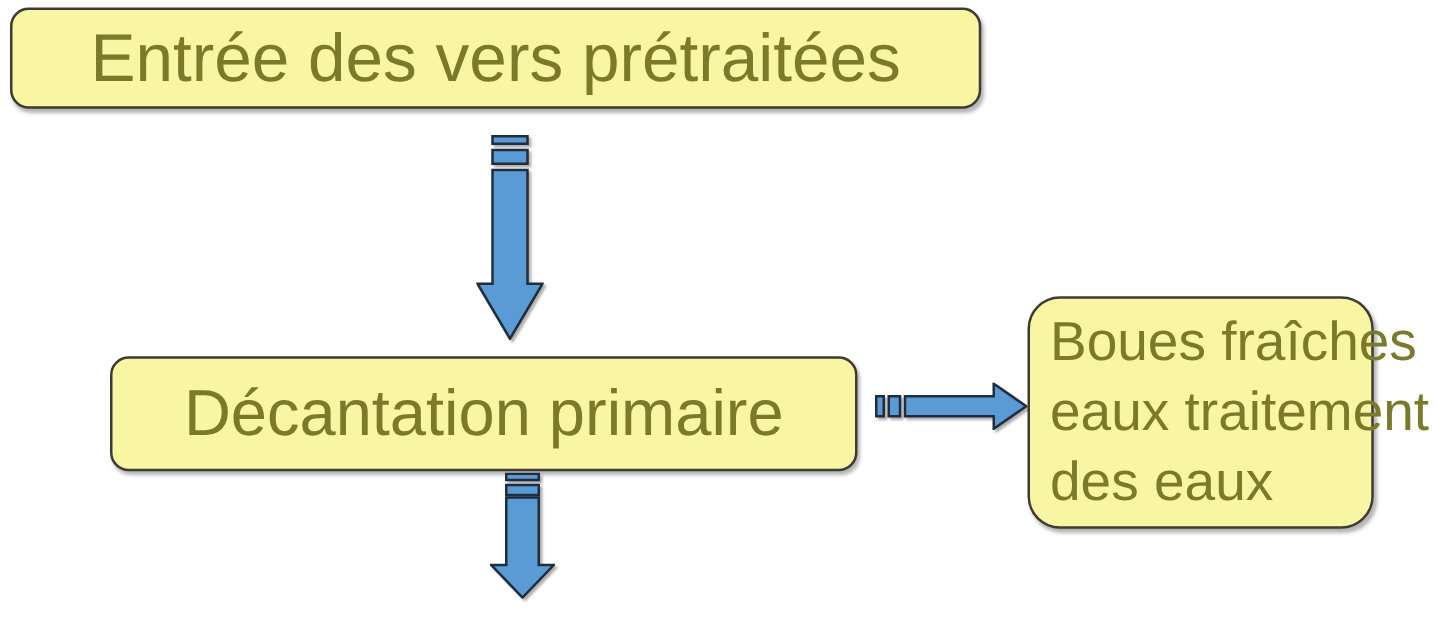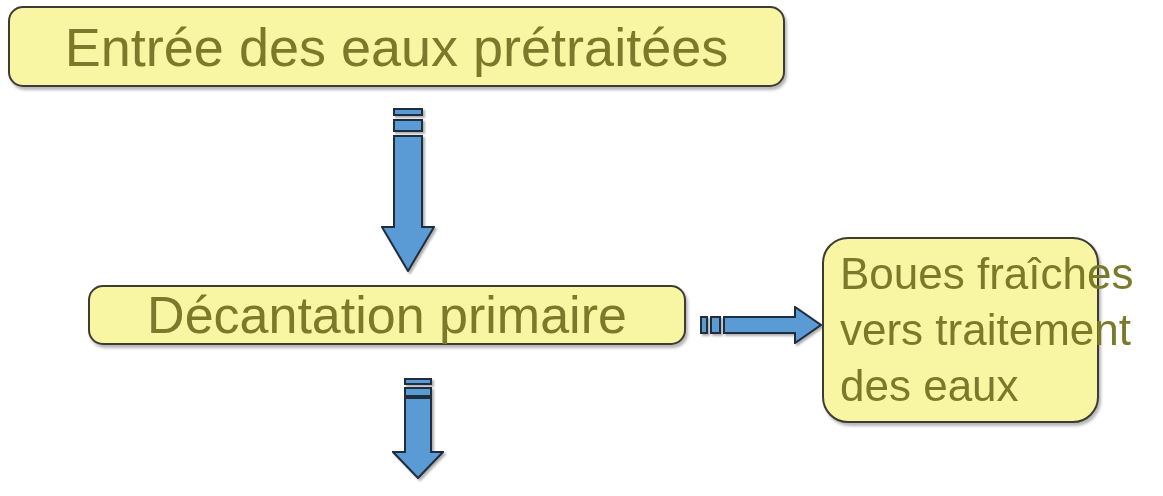--- a/index.html
+++ b/index.html
@@ -27,21 +27,21 @@
     justify-content: center;
   }
   .node-top {
     left: 8px; top: 6px;
     width: 777px; height: 81px;
     border-radius: 15px;
     font-size: 54px;
   }
   .node-middle {
     left: 88px; top: 285px;
-    width: 598px; height: 60px;
+    width: 598px; height: 92px;
     border-radius: 15px;
     font-size: 52px;
   }
   .node-right {
     left: 822px; top: 237px;
     width: 277px; height: 186px;
     border-radius: 26px;
     font-size: 44px;
     line-height: 56px;
     flex-direction: column;
@@ -65,42 +65,42 @@
   .arrow-down-1 { left: 381px; top: 108px; }
   .arrow-right-1 { left: 700px; top: 306px; }
   .arrow-down-2 { left: 392px; top: 378px; }
 </style>
 </head>
 <body>
 
 <div class="canvas">
 
   <div class="node node-top">
-    <span class="label">Entrée des eaux prétraitées</span>
+    <span class="label">Entrée des vers prétraitées</span>
   </div>
 
   <svg class="arrow arrow-down-1" width="54" height="164" viewBox="0 0 54 164" aria-hidden="true">
     <rect x="13" y="1" width="28" height="6"></rect>
     <rect x="13" y="12" width="28" height="11"></rect>
     <path d="M13,28 H41 V119 H53 L27,163 L1,119 H13 Z"></path>
   </svg>
 
   <div class="node node-middle">
     <span class="label">Décantation primaire</span>
   </div>
 
   <svg class="arrow arrow-right-1" width="122" height="38" viewBox="0 0 122 38" aria-hidden="true">
     <rect x="1" y="11" width="6" height="16"></rect>
     <rect x="11" y="11" width="9" height="16"></rect>
     <path d="M24,11 H95 V1 L121,19 L95,37 V27 H24 Z"></path>
   </svg>
 
   <div class="node node-right">
     <span class="label">Boues fraîches</span>
-    <span class="label">vers traitement</span>
+    <span class="label">eaux traitement</span>
     <span class="label">des eaux</span>
   </div>
 
   <svg class="arrow arrow-down-2" width="52" height="101" viewBox="0 0 52 101" aria-hidden="true">
     <rect x="13" y="1" width="26" height="5"></rect>
     <rect x="13" y="10" width="26" height="8"></rect>
     <path d="M13,20 H39 V74 H51 L26,100 L1,74 H13 Z"></path>
   </svg>
 
 </div>

